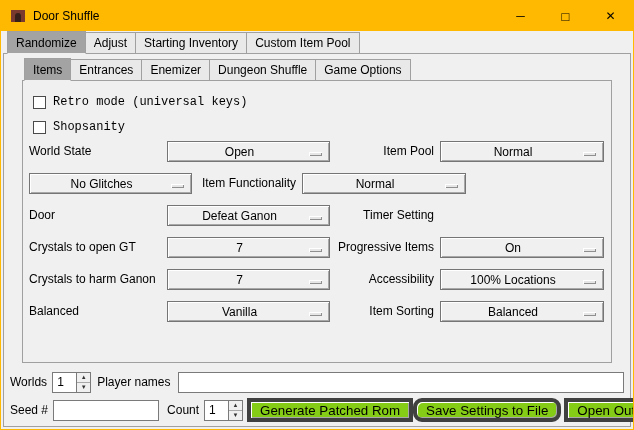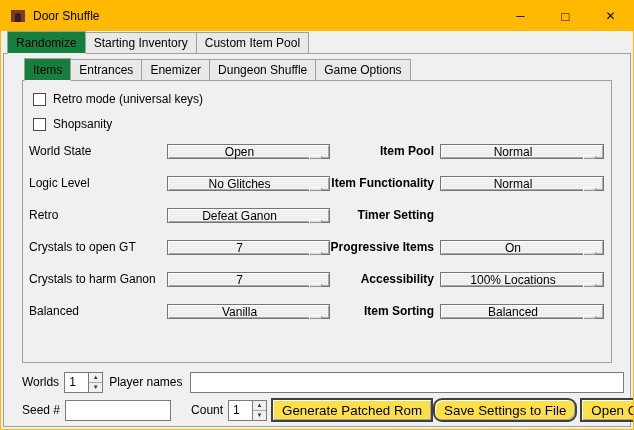--- a/index.html
+++ b/index.html
@@ -41,21 +41,21 @@
   .tab {
     position: relative; top: 1px;
     padding: 3px 8px 3px;
     background: #e9e9e9;
     border: 1px solid #a0a0a0;
     margin-right: -1px;
     white-space: nowrap;
     cursor: default;
   }
   .tab.selected {
-    background: #15803d;
+    background: #a3a3a3;
     border-bottom-color: #f0f0f0;
     padding-top: 4px; margin-top: -2px;
     z-index: 3;
   }
   
   .outer-pane {
     position: relative;
     margin: 0 2px 2px 2px;
     flex: 1;
     border: 1px solid #a0a0a0;
@@ -64,35 +64,35 @@
   .inner-wrap { margin: 4px 18px 0 18px; }
   .inner-tabs-row { padding-left: 2px; }
   .inner-pane {
     border: 1px solid #a0a0a0;
     background: #f0f0f0;
     height: 283px;
     padding: 8px 0 0 6px;
     position: relative; z-index: 1;
   }
   
-  .chk-row { display: flex; align-items: center; height: 20px; margin: 0 0 5px 4px; cursor: default; }
+  .chk-row { display: flex; align-items: flex-end; height: 20px; margin: 0 0 5px 4px; cursor: default; font-family: Liberation Mono, monospace; }
   .chk-box {
     width: 13px; height: 13px;
     background: #fff;
     border: 1px solid #4a4a4a;
     margin-right: 7px; flex: 0 0 13px;
   }
   
   .opt-row { display: flex; align-items: center; height: 25px; margin-bottom: 7px; }
   .opt-label { line-height: 25px; white-space: nowrap; }
   .opt-label.l1 { width: 132px; text-align: left; margin-right: 6px; }
-  .opt-label.l2 { width: 104px; text-align: right; margin-right: 6px; font-weight: bold; }
+  .opt-label.l2 { width: 104px; text-align: right; margin-right: 6px; }
   .dropdown {
     position: relative;
-    height: 15px;
+    height: 21px;
     background: #f0f0f0;
     border: 1px solid #757575;
     box-shadow: inset 1px 1px 0 #ffffff, inset -1px -1px 0 #a8a8a8;
     display: flex; align-items: center; justify-content: center;
     cursor: default;
   }
   .dropdown.d1 { width: 163px; }
   .dropdown.d2 { width: 164px; align-items: center; }
   .dd-value { padding-right: 18px; white-space: nowrap; }
   .dd-indicator {
@@ -101,21 +101,21 @@
     background: #e6e6e6;
     box-shadow: inset 1px 1px 0 #ffffff, inset -1px -1px 0 #8f8f8f;
   }
   
   .footer {
     position: absolute; left: 6px; right: 6px; bottom: 4px;
   }
   .f-row { display: flex; align-items: center; }
   .f-row.r1 { height: 22px; margin-bottom: 5px; }
   .f-row.r2 { height: 24px; }
-  .f-label { white-space: nowrap; margin-right: 5px; margin-left: 12px; }
+  .f-label { white-space: nowrap; margin-right: 5px; }
   .entry {
     height: 21px;
     background: #fff;
     border: 1px solid #7a7a7a;
     font-family: "Liberation Sans", sans-serif;
     font-size: 12px;
     padding: 0 4px;
     outline: none;
   }
   .spinbox { display: flex; height: 21px; }
@@ -124,22 +124,22 @@
   .spin-btn {
     flex: 1; display: flex; align-items: center; justify-content: center;
     font-size: 6px; line-height: 1; color: #333;
     background: #f0f0f0; cursor: default;
   }
   .spin-btn.up { border-bottom: 1px solid #a8a8a8; }
   .players-entry { flex: 1; margin-left: 2px; }
   .seed-entry { width: 106px; margin-right: 8px; }
   .push-btn {
     height: 24px;
-    background: #fde047;
-    border: 2px solid #404040;
+    background: #84cc16;
+    border: 4px solid #404040;
     box-shadow: inset 1px 1px 0 #ffffff, inset -1px -1px 0 #a8a8a8;
     display: flex; align-items: center; justify-content: center;
     padding: 0 9px; white-space: nowrap; cursor: default;
   }
   .gen-btn { margin-left: 4px; }
   .save-btn { margin-left: auto; border-radius: 9px; }
   .open-btn { margin-left: 3px; }
 </style>
 </head>
 <body>
@@ -154,20 +154,21 @@
       </svg>
     </span>
     <span class="title-text">Door Shuffle</span>
     <span class="caption-btn">─</span>
     <span class="caption-btn max">□</span>
     <span class="caption-btn">✕</span>
   </div>
 
   <div class="tabs-row">
     <span class="tab selected">Randomize</span>
+    <span class="tab">Adjust</span>
     <span class="tab">Starting Inventory</span>
     <span class="tab">Custom Item Pool</span>
   </div>
 
   <div class="outer-pane">
 
     <div class="inner-wrap">
 
       <div class="tabs-row inner-tabs-row">
         <span class="tab selected">Items</span>
@@ -195,34 +196,33 @@
             <span class="dd-indicator"></span>
           </div>
           <span class="opt-label l2">Item Pool</span>
           <div class="dropdown d2">
             <span class="dd-value">Normal</span>
             <span class="dd-indicator"></span>
           </div>
         </div>
 
         <div class="opt-row">
-          <span class="opt-label l1">Logic Level</span>
           <div class="dropdown d1">
             <span class="dd-value">No Glitches</span>
             <span class="dd-indicator"></span>
           </div>
           <span class="opt-label l2">Item Functionality</span>
           <div class="dropdown d2">
             <span class="dd-value">Normal</span>
             <span class="dd-indicator"></span>
           </div>
         </div>
 
         <div class="opt-row">
-          <span class="opt-label l1">Retro</span>
+          <span class="opt-label l1">Door</span>
           <div class="dropdown d1">
             <span class="dd-value">Defeat Ganon</span>
             <span class="dd-indicator"></span>
           </div>
           <span class="opt-label l2">Timer Setting</span>
         </div>
 
         <div class="opt-row">
           <span class="opt-label l1">Crystals to open GT</span>
           <div class="dropdown d1">

